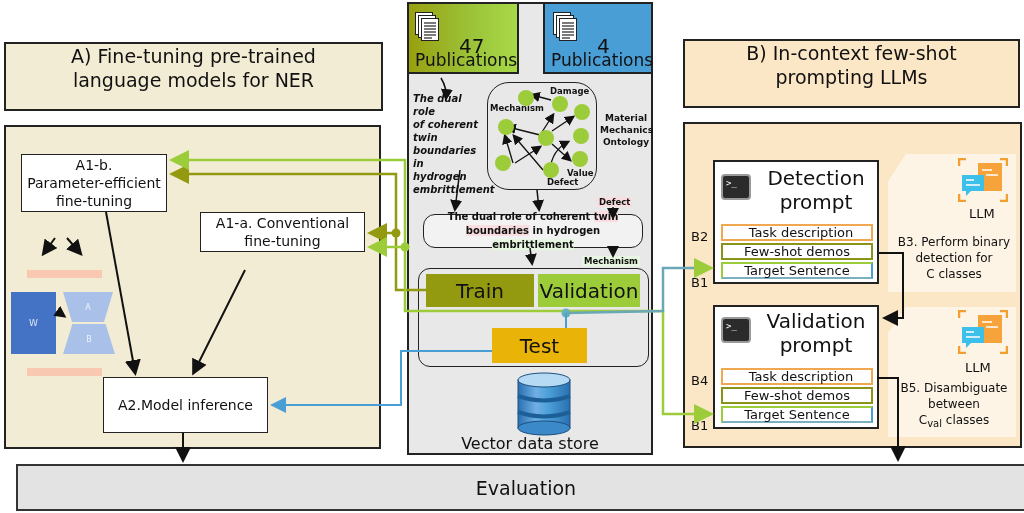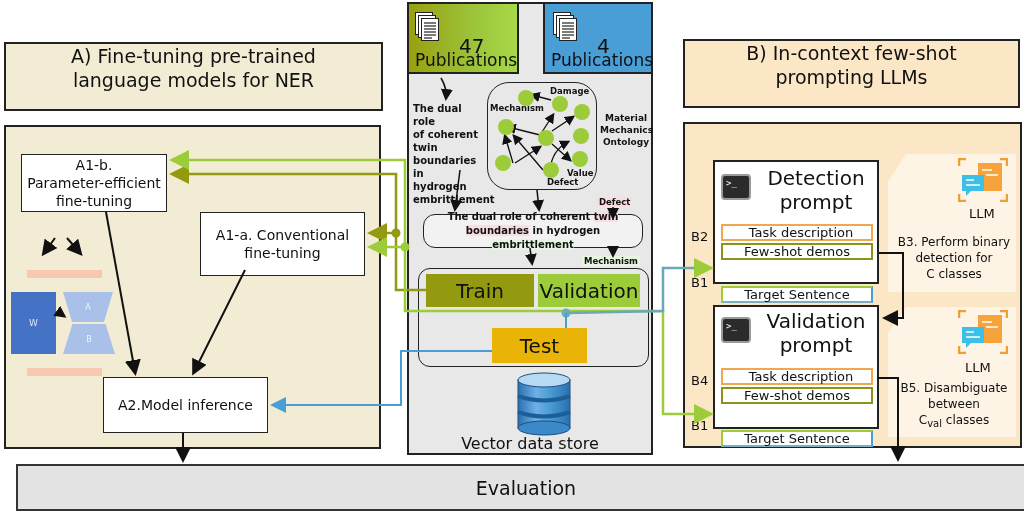--- a/index.html
+++ b/index.html
@@ -26,21 +26,21 @@
   .split { border:1.5px solid #222; border-radius:12px; }
   .train { background:#939a10; font-size:20px; display:flex; align-items:center; justify-content:center; }
   .valid { background:#9ccc3a; font-size:20px; display:flex; align-items:center; justify-content:center; }
   .test { background:#eab308; font-size:20px; display:flex; align-items:center; justify-content:center;text-align:center; }
   .prompt { background:#fff; border:2px solid #222; }
   .ptitle { font-size:20px; line-height:24px; text-align:center; position:absolute; }
   .term { position:absolute; width:30px; height:26px; background:#2b2b2b; border:2px solid #9a9a9a; border-radius:4px; color:#fff; font-size:9px; font-family:"DejaVu Sans Mono", monospace; padding:2px 3px; box-sizing:border-box; }
   .slot { position:absolute; height:17px; background:#fff; font-size:13px; line-height:13px; display:flex; align-items:center; justify-content:center; box-sizing:border-box; }
   .slot-task { border:2px solid #f0a850;padding-left:8px; }
   .slot-few { border:2px solid #8a9418; }
-  .slot-target { border:2px solid #4a9ed6; border-left-color:#9ccc3a; border-top-color:#9ccc3a; border-bottom-color:#7ab0c0;margin-top:24px;}
+  .slot-target { border:2px solid #4a9ed6; border-left-color:#9ccc3a; border-top-color:#9ccc3a; border-bottom-color:#7ab0c0;}
   .blbl { position:absolute; font-size:13px; }
   .llm-card { position:absolute; background:#fdf4e6; clip-path:polygon(14% 0,100% 0,100% 100%,0 100%,0 20%); }
   .llm-text { position:absolute; font-size:12px; line-height:16px; text-align:center; }
   .eval { background:#e3e3e3; border:2px solid #333; display:flex; align-items:center; justify-content:center; font-size:19px; }
   svg.ov { position:absolute; left:0; top:0; pointer-events:none; }
 </style>
 </head>
 <body>
 
 <div class="abs hdr hdr-a" style="left:4px;top:42px;width:379px;height:69px;">
@@ -53,21 +53,21 @@
 <div class="abs panel-a" style="left:4px;top:125px;width:377px;height:324px;"></div>
 
 <div class="abs wbox" style="left:21px;top:154px;width:146px;height:58px;">
   <div>
     <div>A1-b.</div>
     <div>Parameter-efficient</div>
     <div>fine-tuning</div>
   </div>
 </div>
 
-<div class="abs wbox" style="left:200px;top:212px;width:165px;height:64px;">
+<div class="abs wbox" style="left:200px;top:212px;width:165px;height:40px;">
   <div>
     <div>A1-a. Conventional</div>
     <div>fine-tuning</div>
   </div>
 </div>
 
 <div class="abs wbox" style="left:103px;top:377px;width:165px;height:56px;">
   <span>A2.Model inference</span>
 </div>
 
@@ -114,21 +114,21 @@
         <line x1="9" y1="17" x2="21" y2="17"></line>
         <line x1="9" y1="20" x2="21" y2="20"></line>
         <line x1="9" y1="23" x2="21" y2="23"></line>
         <line x1="9" y1="26" x2="17" y2="26"></line>
       </g>
   </svg>
   <span class="num" style="left:52px;top:30px;">4</span>
   <span class="lbl">Publications</span>
 </div>
 
-<div class="abs bold-s" style="left:413px;top:102px;width:70px;">
+<div class="abs bold-s" style="left:413px;top:92px;width:70px;font-style:italic;">
   <div>The dual role</div>
   <div>of coherent</div>
   <div>twin</div>
   <div>boundaries in</div>
   <div>hydrogen</div>
   <div>embrittlement</div>
 </div>
 
 <div class="abs" style="left:487px;top:82px;width:110px;height:108px;border:1.5px solid #222;border-radius:22px;"></div>
 <div class="abs bold-s" style="left:600px;top:112px;width:52px;text-align:center;font-size:9px;line-height:12px;">

